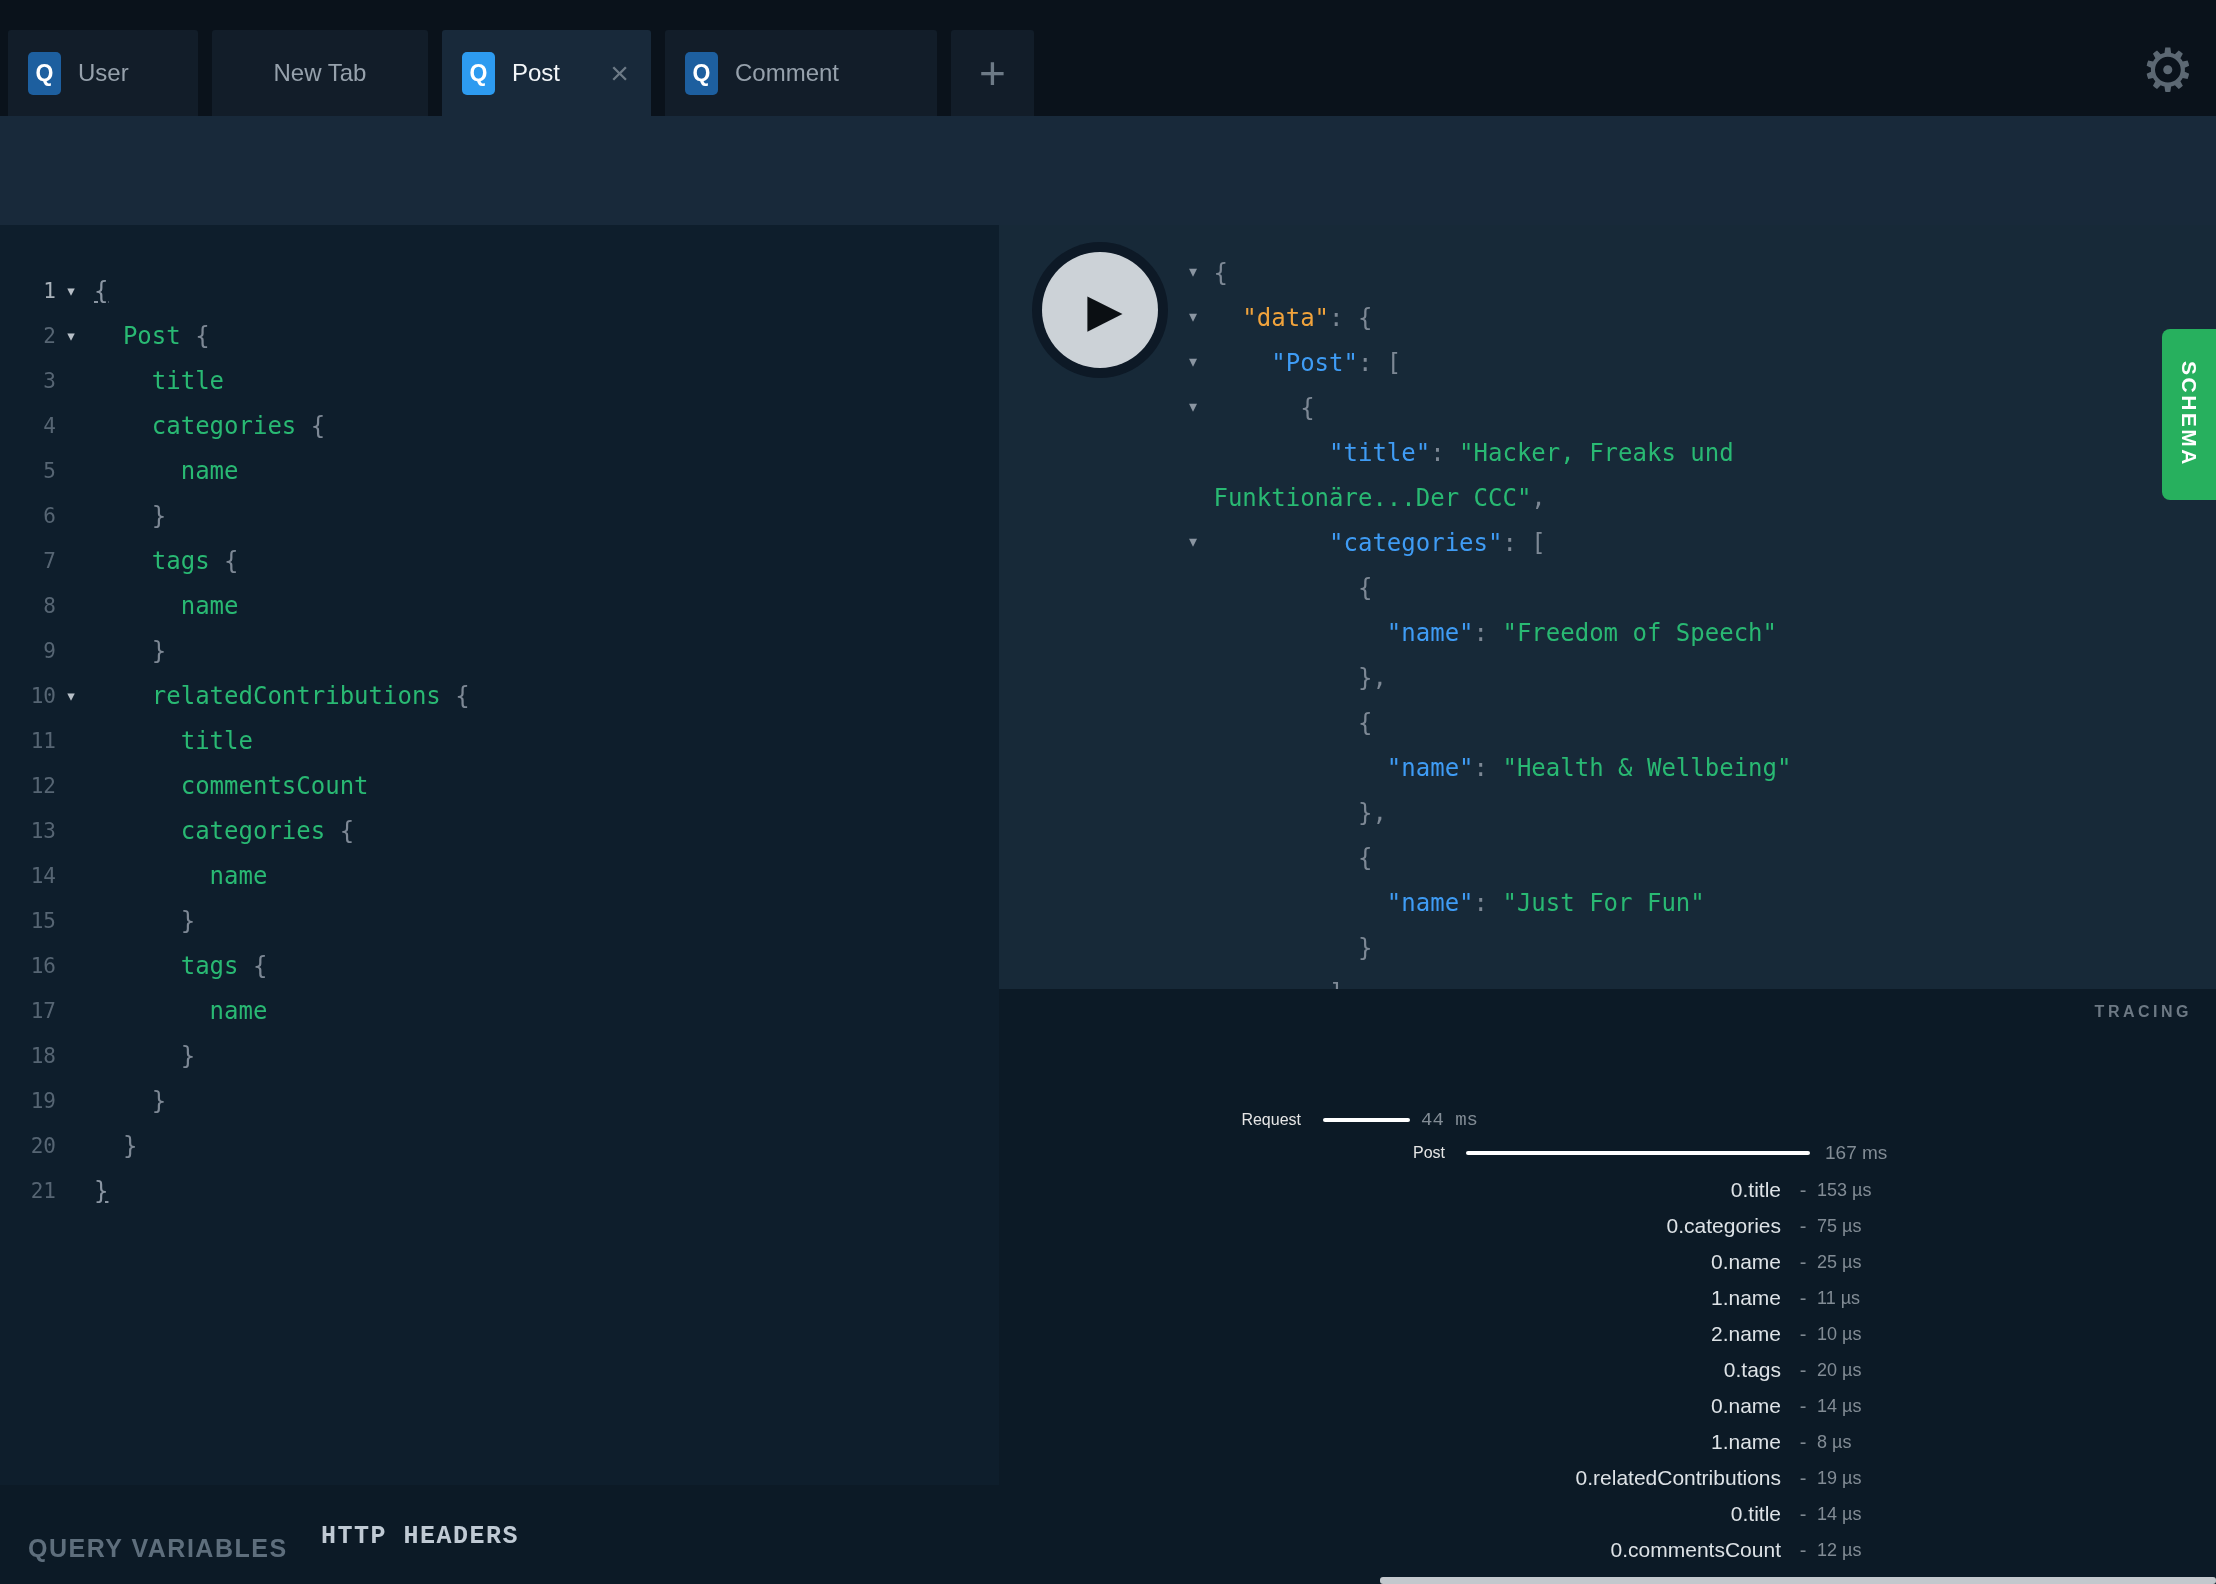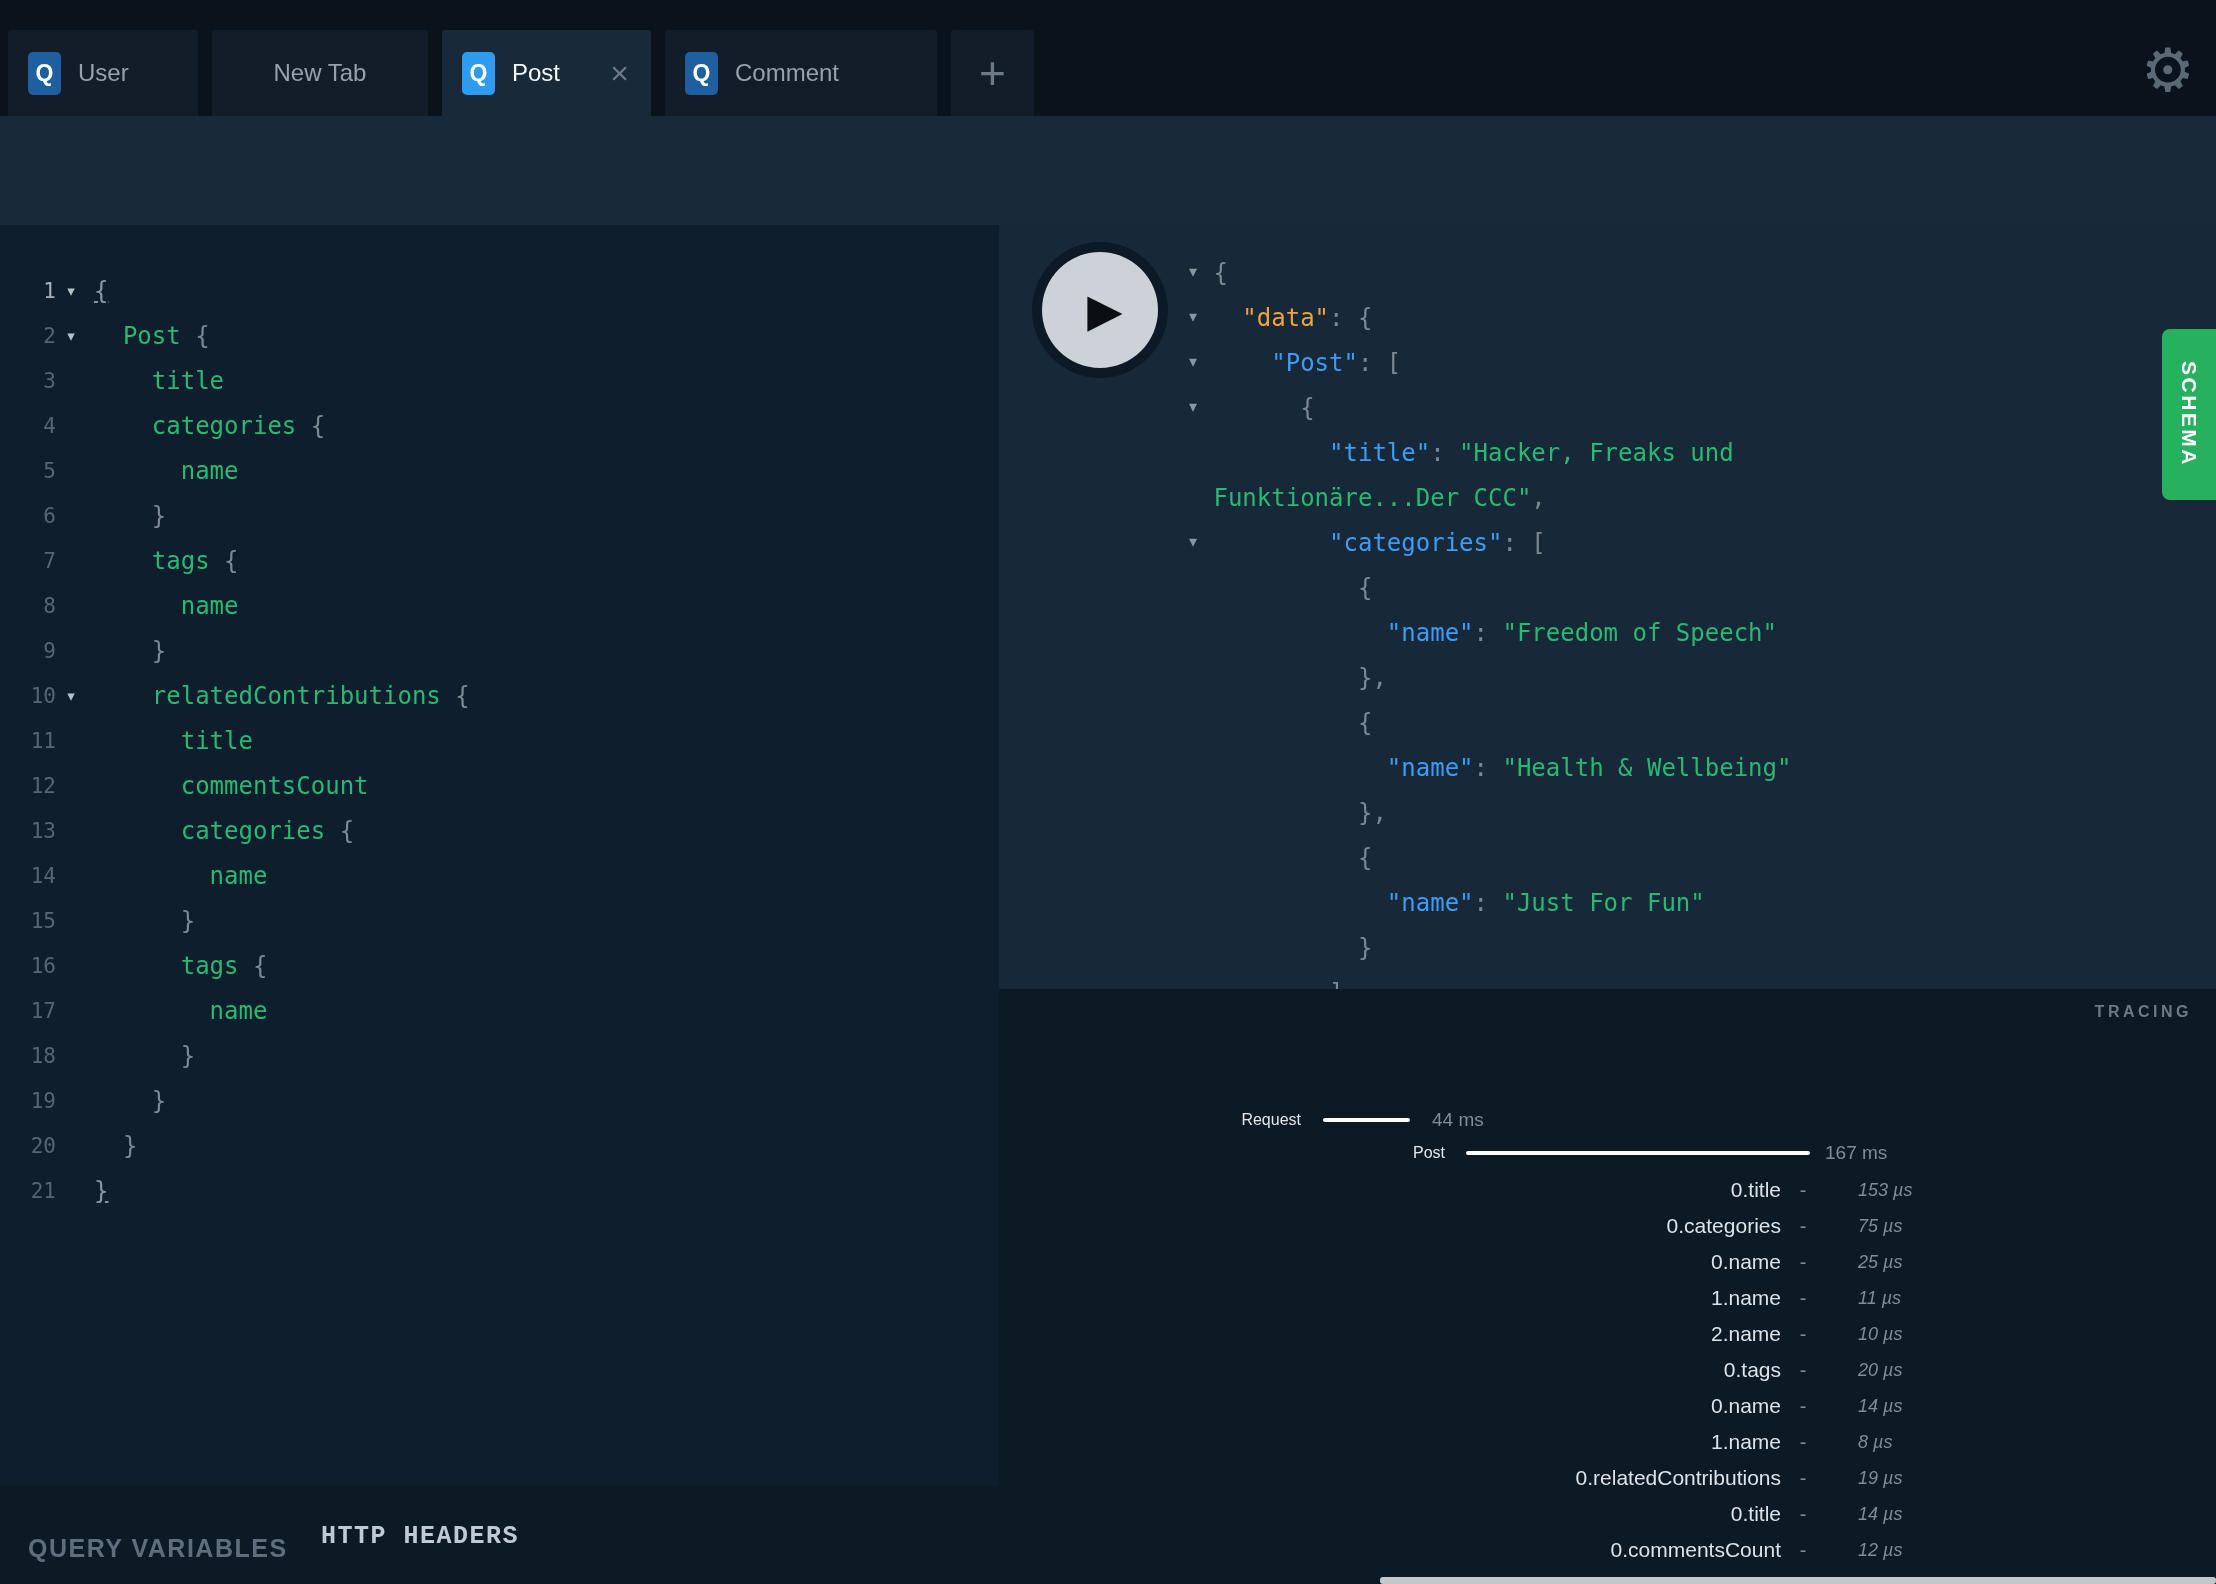--- a/index.html
+++ b/index.html
@@ -71,21 +71,21 @@
   #play-icon{color:#0b0f13;font-size:46px;margin-left:10px;font-family:"DejaVu Sans",sans-serif;}
   
   #schema-tab{left:2162px;top:329px;width:54px;height:171px;background:#27b05e;border-radius:8px 0 0 8px;
     display:flex;align-items:center;justify-content:center;}
   #schema-tab span{writing-mode:vertical-rl;color:#fff;font-size:21px;font-weight:bold;letter-spacing:2.5px;}
   
   #tracing-title{position:absolute;right:24px;top:14px;color:#6d7984;font-size:16px;font-weight:bold;letter-spacing:3.5px;}
   .trow{position:absolute;left:0;width:1217px;height:26px;}
   .trow .tlabel{position:absolute;left:0;width:782px;text-align:right;color:#dde2e6;font-size:21px;line-height:26px;}
   .trow .tdash{position:absolute;left:794px;width:20px;text-align:center;color:#7e8891;font-size:20px;line-height:26px;}
-  .trow .tvalue{position:absolute;left:859px;color:#828c95;font-size:18px;line-height:26px;font-style:italic;}
+  .trow .tvalue{position:absolute;left:818px;color:#828c95;font-size:18px;line-height:26px;}
   .bigrow{position:absolute;height:28px;}
   .bigrow .blabel{position:absolute;color:#e5e5e5;font-size:16px;line-height:28px;margin-left:20px;}
   .bigrow .bbar{position:absolute;height:4px;top:12px;background:#ffffff;border-radius:2px;}
   .bigrow .bvalue{position:absolute;color:#828c95;font-size:19px;line-height:28px;}
   
   .bbtab{position:absolute;top:1522px;font-size:25px;font-weight:bold;letter-spacing:1.5px;}
   #qv-tab{left:28px;color:#5e6e7c;margin-top:12px;}
   #hh-tab{left:321px;color:#c0cad4;font-family:Liberation Mono, monospace;}
   
   #hscroll{left:1380px;top:1577px;width:836px;height:7px;background:#c3c8cd;border-radius:3px;}
@@ -273,21 +273,21 @@
 <div class="abs" id="schema-tab">
   <span>SCHEMA</span>
 </div>
 
 <div class="abs" id="tracing">
   <div id="tracing-title">TRACING</div>
 
   <div class="bigrow" style="top:117px;left:0;width:1217px;">
     <span class="blabel" style="right:915px;">Request</span>
     <span class="bbar" style="left:324px;width:87px;"></span>
-    <span class="bvalue" style="left:433px;">44 ms</span>
+    <span class="bvalue" style="left:422px;font-family:Liberation Mono, monospace;">44 ms</span>
   </div>
   <div class="bigrow" style="top:150px;left:0;width:1217px;">
     <span class="blabel" style="right:771px;">Post</span>
     <span class="bbar" style="left:467px;width:344px;"></span>
     <span class="bvalue" style="left:826px;">167 ms</span>
   </div>
 
   <div id="tracing-rows">
       <div class="trow" style="top: 188px;">
         <span class="tlabel">0.title</span>

